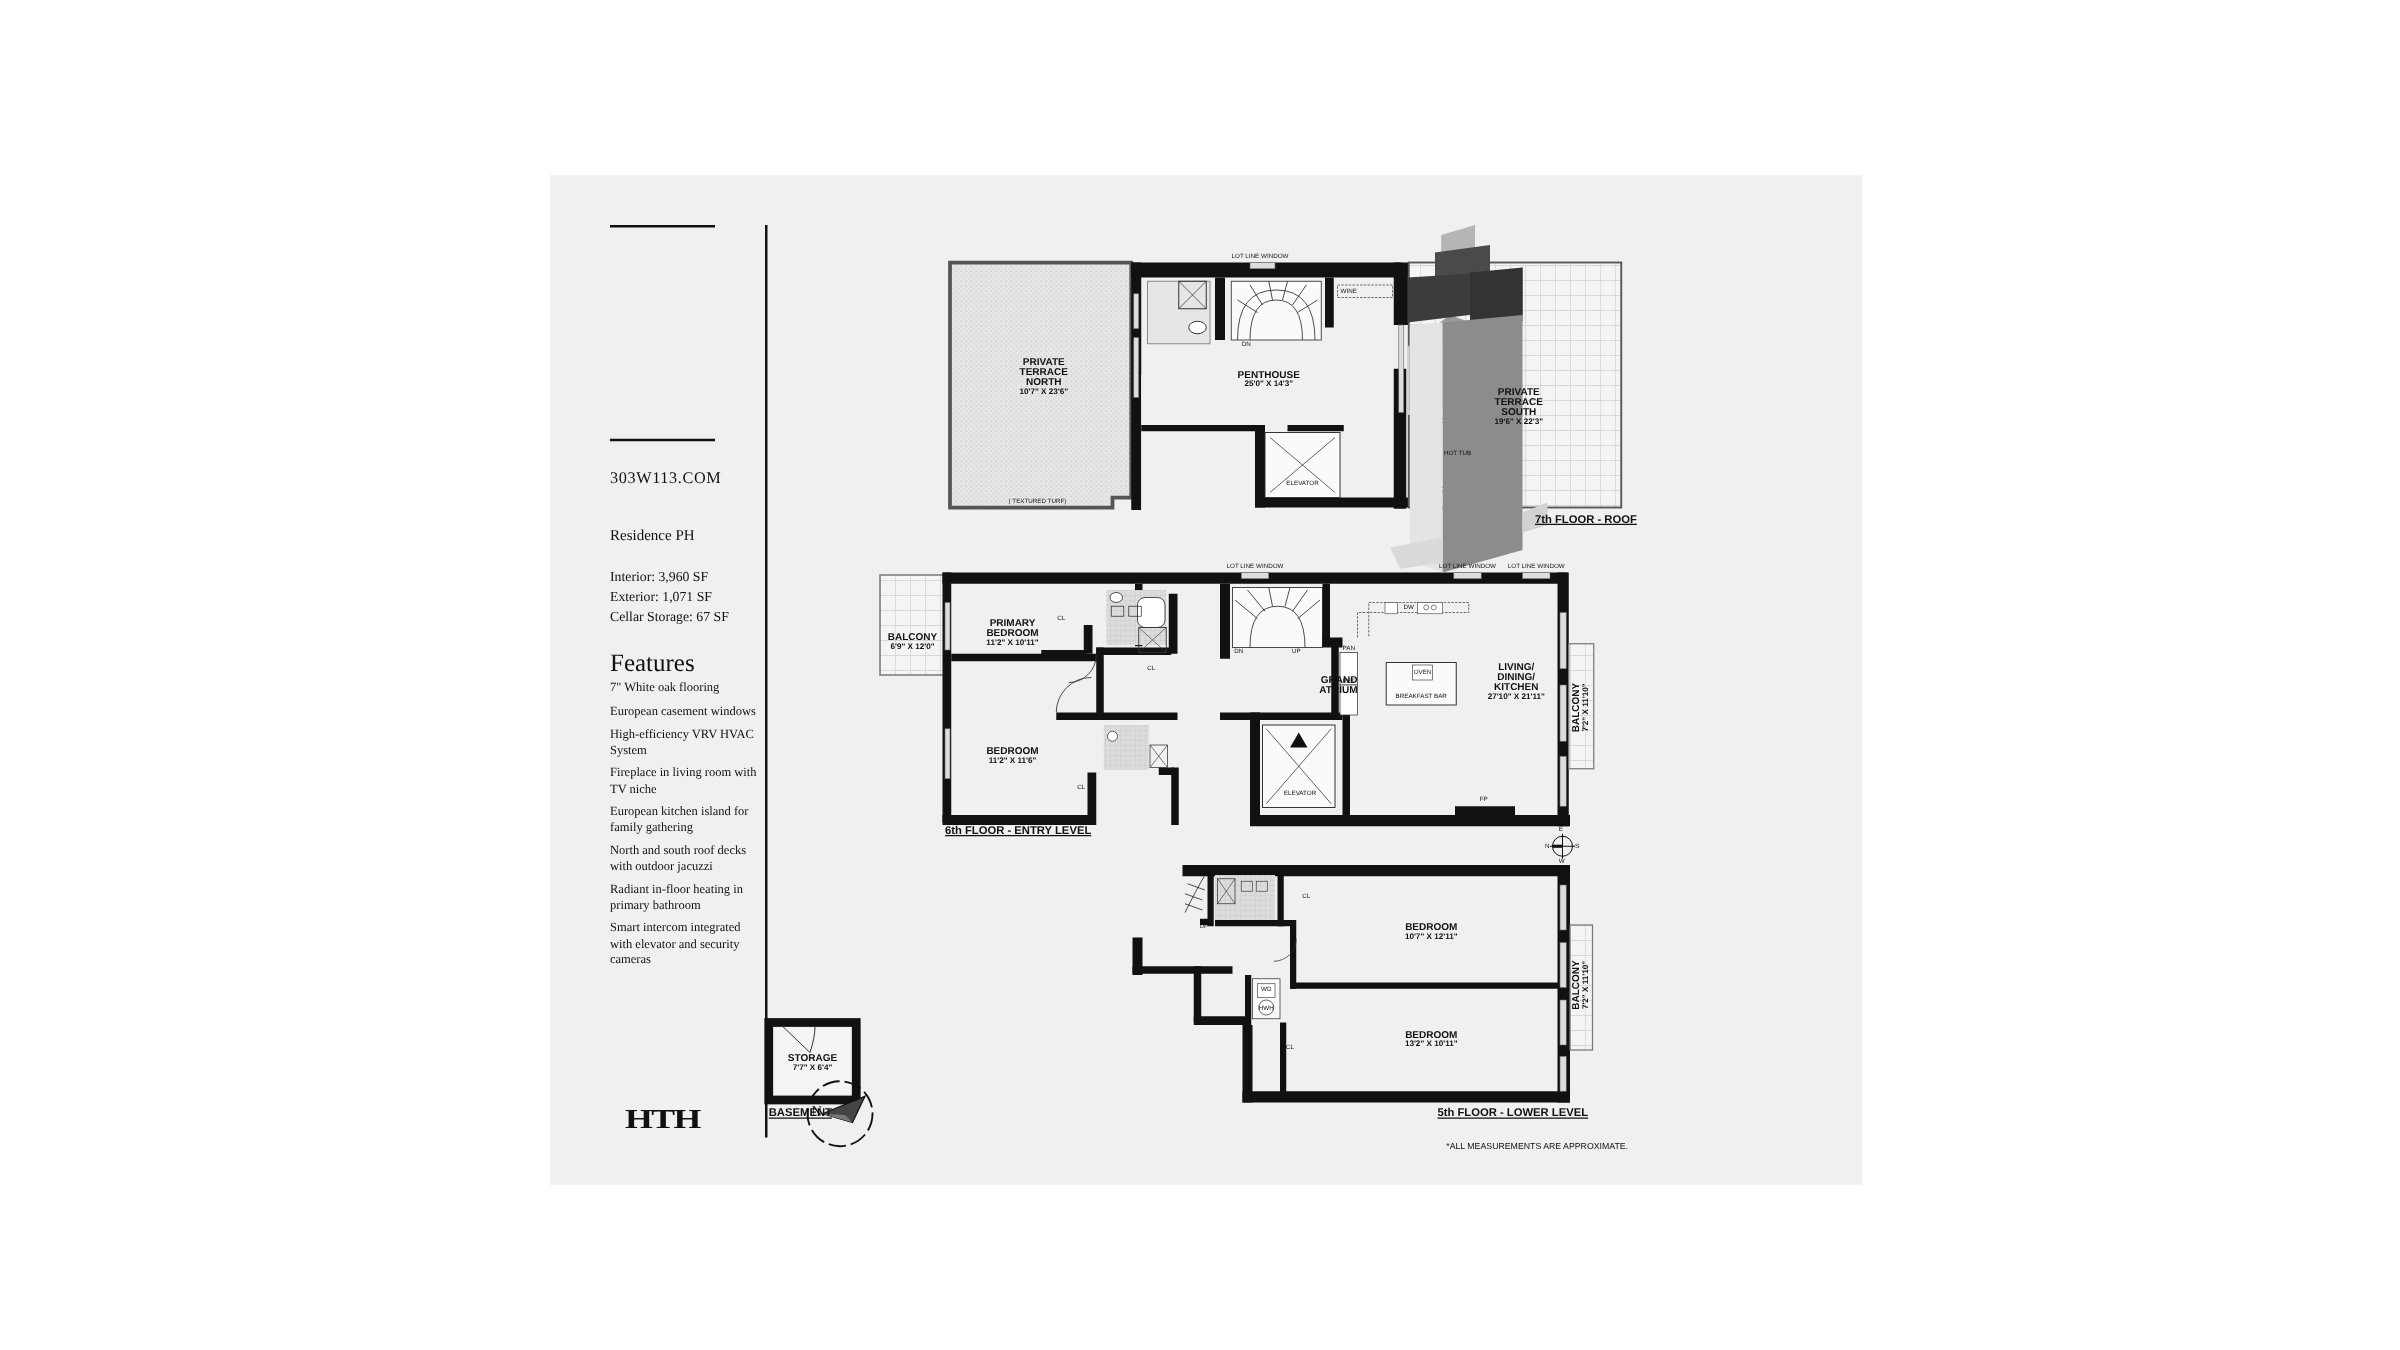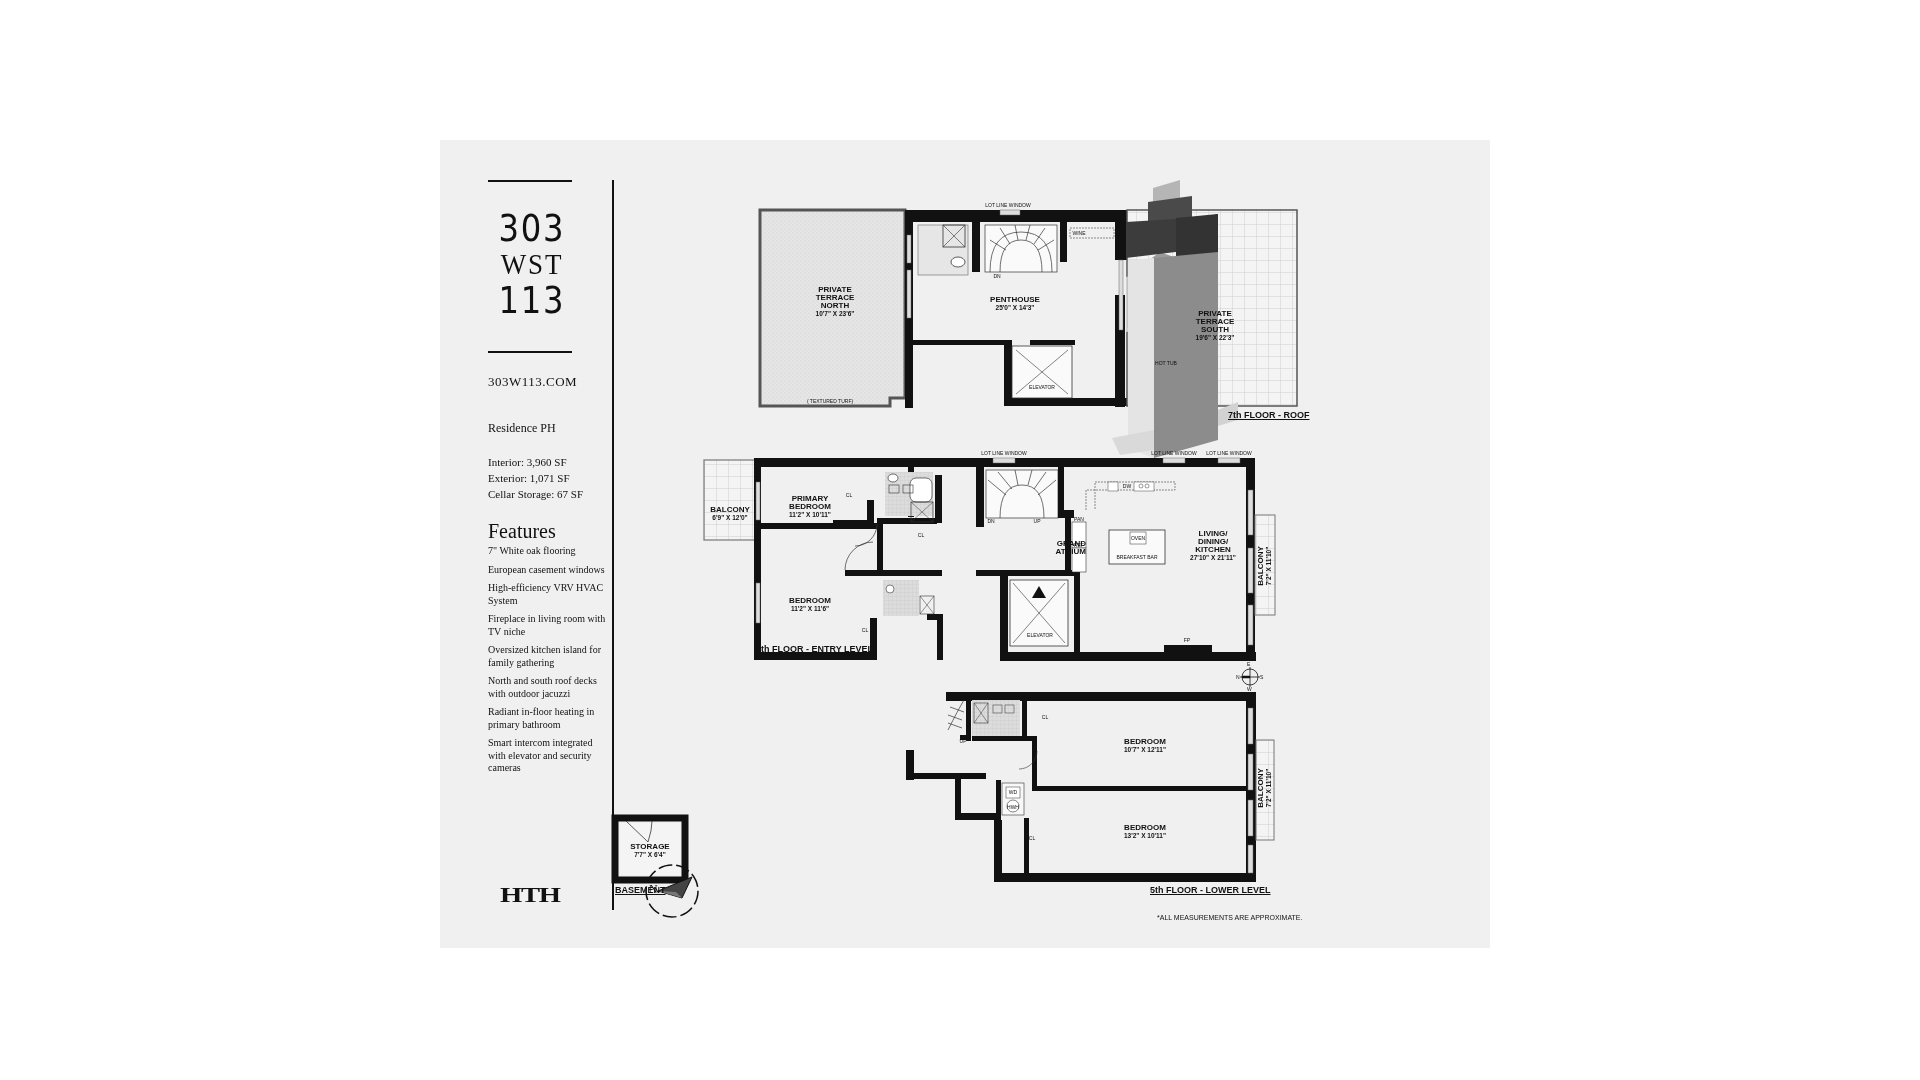--- a/index.html
+++ b/index.html
@@ -26,42 +26,37 @@
   .flabel{font-family:"Liberation Sans",sans-serif;font-size:9px;font-weight:bold;text-decoration:underline;}
   .note{font-family:"Liberation Sans",sans-serif;font-size:7px;}
   svg{position:absolute;left:0;top:0;}
 </style>
 </head>
 <body>
 
 <div class="sheet">
 
   <div class="rule" style="left:48px;top:40px;width:84px;height:2px;"></div>
-  <div class="logo">
-    <span class="l1">303</span>
-    <span class="l2">WST</span>
-    <span class="l3">113</span>
-  </div>
   <div class="rule" style="left:48px;top:211px;width:84px;height:2px;"></div>
   <div class="url">303W113.COM</div>
 
   <div class="res-title">Residence PH</div>
   <div class="stats">
     <div>Interior: 3,960 SF</div>
     <div>Exterior: 1,071 SF</div>
     <div>Cellar Storage: 67 SF</div>
   </div>
 
   <div class="feat-title">Features</div>
   <div class="feats">
     <div>7" White oak flooring</div>
     <div>European casement windows</div>
     <div>High-efficiency VRV HVAC System</div>
     <div>Fireplace in living room with TV niche</div>
-    <div>Oversized kitchen island for family gathering</div>
+    <div>European kitchen island for family gathering</div>
     <div>North and south roof decks with outdoor jacuzzi</div>
     <div>Radiant in-floor heating in primary bathroom</div>
     <div>Smart intercom integrated with elevator and security cameras</div>
   </div>
 
   <div class="hth">HTH</div>
 
   <div class="rule" style="left:172px;top:40px;width:2px;height:730px;"></div>
 
   <svg width="1050" height="808" viewBox="0 0 1050 808">
@@ -343,21 +338,21 @@
   <div class="abs fp room" style="left:738px;top:390px;width:70px;">
     <div style="width:42px;margin:0 auto;">Living/ Dining/ Kitchen</div>
     <div class="dim">27'10" x 21'11"</div>
   </div>
   <div class="abs fp tiny" style="left:740px;top:497px;width:14px;">FP</div>
   <div class="abs fp tiny" style="left:572px;top:492px;width:56px;">ELEVATOR</div>
   <div class="abs fp room" style="left:790px;top:418px;width:70px;transform:rotate(-90deg);">
     <div>Balcony</div>
     <div class="dim">7'2" x 11'10"</div>
   </div>
-  <div class="abs flabel" style="left:316px;top:504px;">6th FLOOR - ENTRY LEVEL</div>
+  <div class="abs flabel" style="left:316px;top:519px;">6th FLOOR - ENTRY LEVEL</div>
 
   <div class="abs tiny" style="left:807px;top:521px;">E</div>
   <div class="abs tiny" style="left:796px;top:534px;">N</div>
   <div class="abs tiny" style="left:820px;top:534px;">S</div>
   <div class="abs tiny" style="left:807px;top:546px;">W</div>
 
   <div class="abs fp tiny" style="left:516px;top:598px;width:14px;">UP</div>
   <div class="abs fp tiny" style="left:598px;top:574px;width:14px;">CL</div>
   <div class="abs fp tiny" style="left:585px;top:695px;width:14px;">CL</div>
   <div class="abs fp tiny" style="left:566px;top:649px;width:14px;">WD</div>

